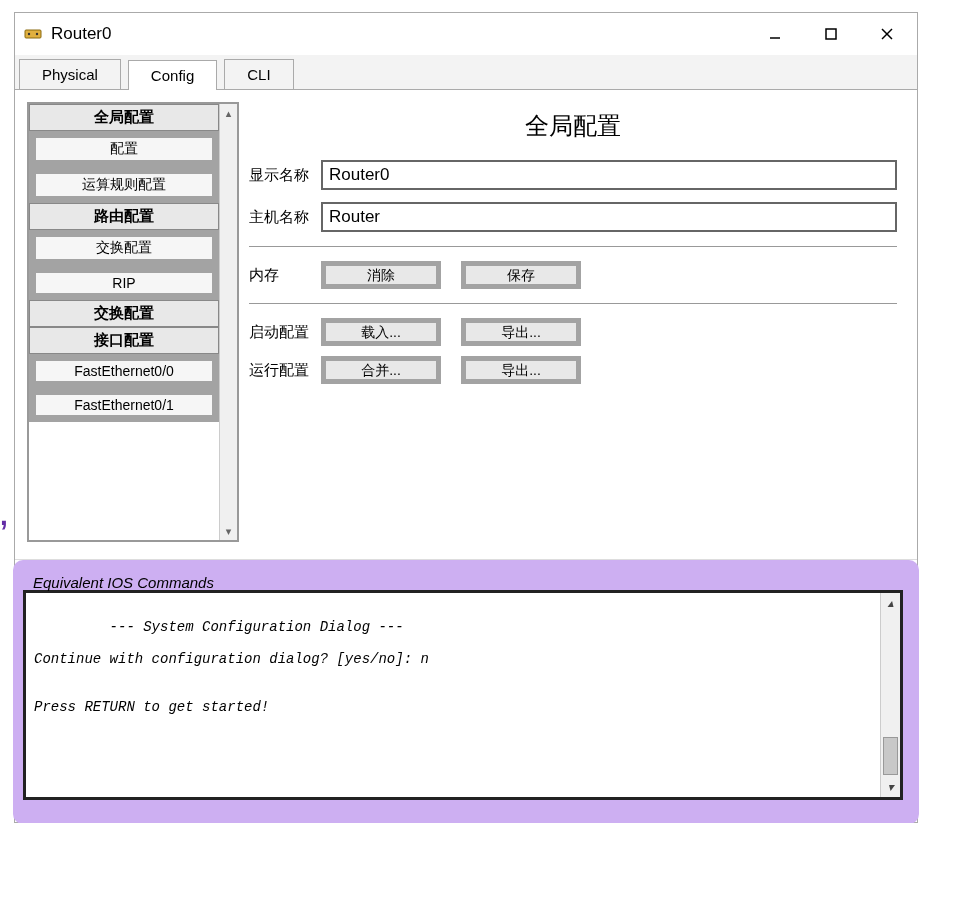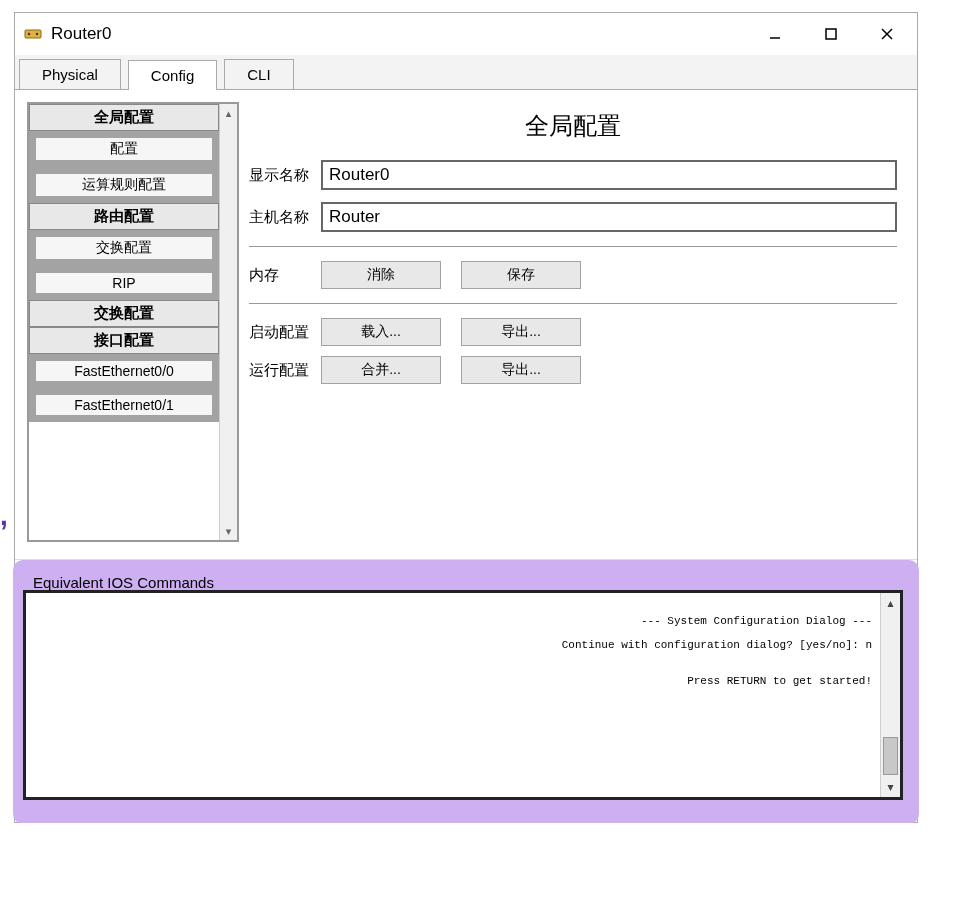--- a/index.html
+++ b/index.html
@@ -144,41 +144,42 @@
     font-size: 17px;
     height: 30px;
   }
   .divider {
     border-top: 1px solid #999;
     margin: 14px 0;
   }
   .btn {
     width: 120px;
     height: 28px;
-    border: 1px solid #a3a3a3;
+    border: 5px solid #a3a3a3;
     background: #e8e8e8;
     font-size: 14px;
     cursor: pointer;
     margin-right: 20px;
   }
   .action-row {
     display: flex;
     align-items: center;
     margin-bottom: 10px;
   }
   .action-label {
     width: 72px;
     font-size: 15px;
   }
 
   .highlight-wrap {
     background: #cdaff2;
     padding: 24px 16px 24px 10px;
     margin: 0 -2px -2px -2px;
     border-radius: 10px;
+    font-style: italic;
   }
   .ios-group {
     position: relative;
     padding-top: 6px;
   }
   .ios-legend {
     position: absolute;
     top: -10px;
     left: 6px;
     padding: 0 4px;
@@ -187,24 +188,23 @@
   .ios-box {
     border: 3px solid #222;
     background: #fff;
     display: flex;
     height: 210px;
   }
   .ios-text {
     flex: 1;
     padding: 10px 8px;
     font-family: "Courier New", monospace;
-    font-size: 11px;
+    font-size: 14px;
     white-space: pre;
     overflow: hidden;
-    text-align: right;
   }
   .ios-scroll {
     width: 20px;
     background: #f0f0f0;
     border-left: 1px solid #ccc;
     position: relative;
   }
   .ios-scroll .arrow {
     position: absolute; left:0; right:0; height: 20px;
     text-align:center; font-size:12px; color:#444; line-height:20px;

